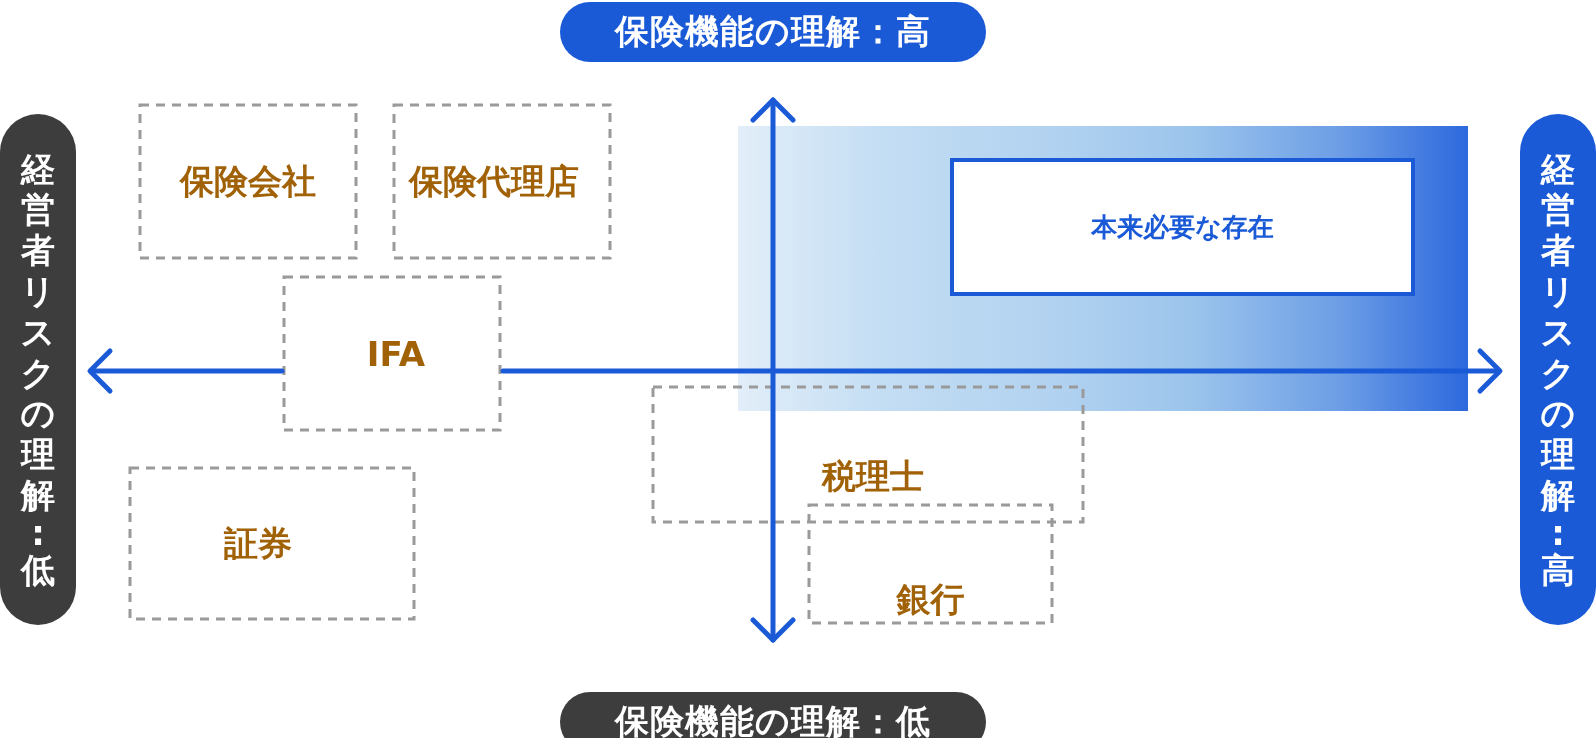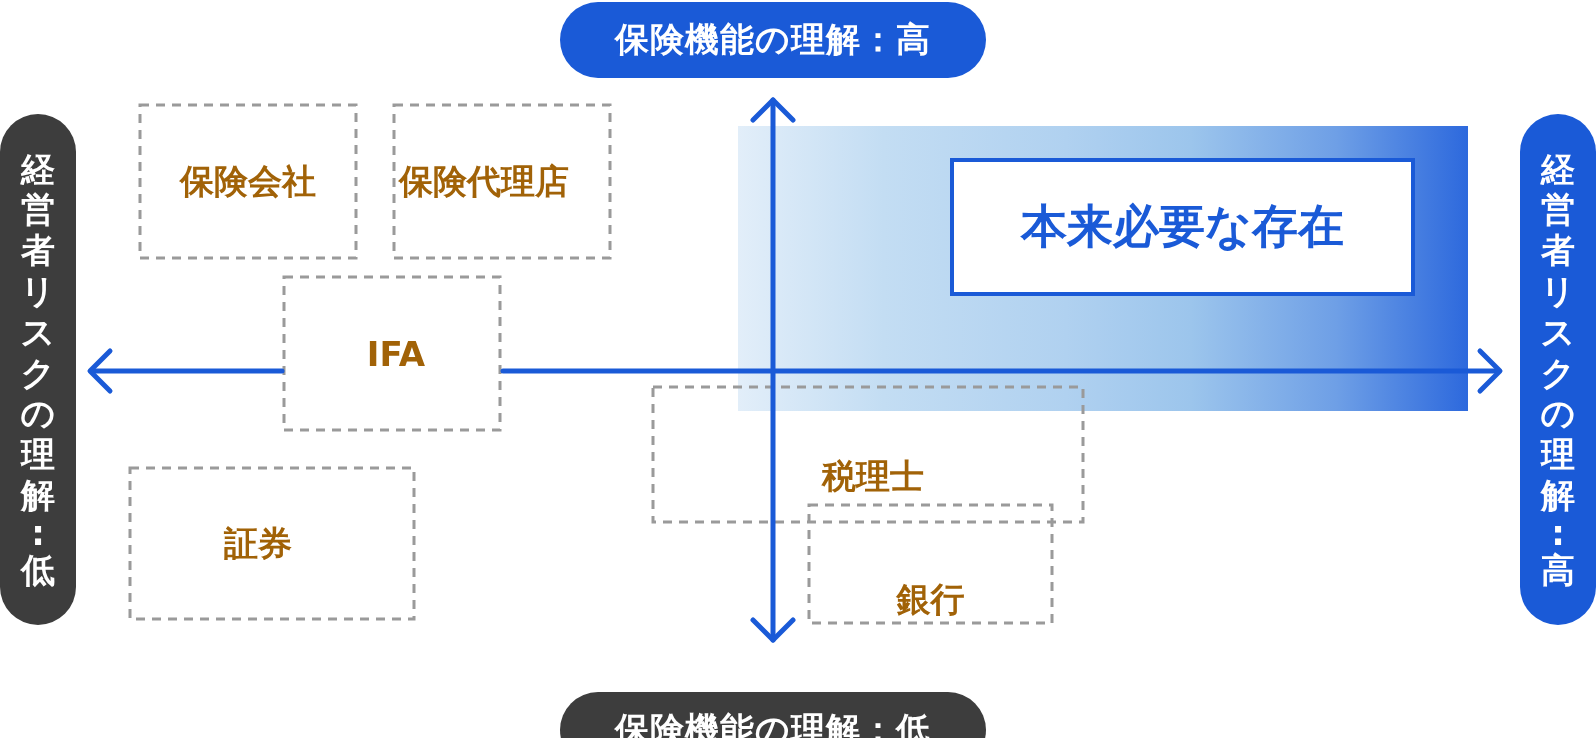--- a/index.html
+++ b/index.html
@@ -1,32 +1,32 @@
 <!DOCTYPE html>
 <html><head>
 <meta charset="utf-8">
 <style>
   html, body { margin: 0; padding: 0; background: #ffffff; }
   body { width: 1596px; height: 738px; position: relative; overflow: hidden;
          font-family: "DejaVu Sans", "Liberation Sans", sans-serif; }
-  .pill-h { position: absolute; height: 76px; border-radius: 38px; color: #fff;
+  .pill-h { position: absolute; height: 60px; border-radius: 38px; color: #fff;
             font-weight: bold; font-size: 34px; display: flex; align-items: center;
             justify-content: center; letter-spacing: 1px; }
   .pill-v { position: absolute; width: 76px; border-radius: 38px; color: #fff;
             font-weight: bold; font-size: 34px; display: flex; flex-direction: column;
             align-items: center; justify-content: center; line-height: 1.2; }
   .pill-v span { display: block; }
   .blue { background: #1a5ad7; }
   .dark { background: #3d3d3d; }
   .gradient-zone { position: absolute; left: 738px; top: 126px; width: 730px; height: 285px;
     background: linear-gradient(90deg, #e2eef9 0%, #c3ddf3 20%, #b0d1f0 45%, #9cc5ec 62%, #6e9fe6 82%, #2d69dd 100%); }
   .ideal-box { position: absolute; left: 950px; top: 158px; width: 465px; height: 138px;
     background: #ffffff; border: 4px solid #1a5ad7; box-sizing: border-box; display: flex;
     align-items: center; justify-content: center; color: #1a5ad7; font-weight: bold;
-    font-size: 46px; text-align: right; }
+    font-size: 26px; text-align: right; }
   .entity { position: absolute; box-sizing: border-box; display: flex; align-items: center;
     justify-content: center; font-weight: bold; font-size: 34px; color: #a16207; }
   svg.overlay { position: absolute; left: 0; top: 0; }
 </style>
 </head>
 <body>
 
 <div class="gradient-zone"></div>
 
 <svg class="overlay" width="1596" height="738">
@@ -40,21 +40,21 @@
   </g>
 </svg>
 
 <div class="ideal-box">
   <span>本来必要な存在</span>
 </div>
 
 <div class="entity" style="left:140px;top:105px;width:216px;height:153px;">
   <span>保険会社</span>
 </div>
-<div class="entity" style="left:376px;top:105px;width:216px;height:153px;">
+<div class="entity" style="left:386px;top:105px;width:216px;height:153px;">
   <span>保険代理店</span>
 </div>
 <div class="entity" style="left:288px;top:277px;width:216px;height:153px;">
   <span>IFA</span>
 </div>
 <div class="entity" style="left:116px;top:468px;width:284px;height:151px;">
   <span>証券</span>
 </div>
 <div class="entity" style="left:653px;top:442px;width:430px;height:70px;padding-left:10px;">
   <span>税理士</span>

